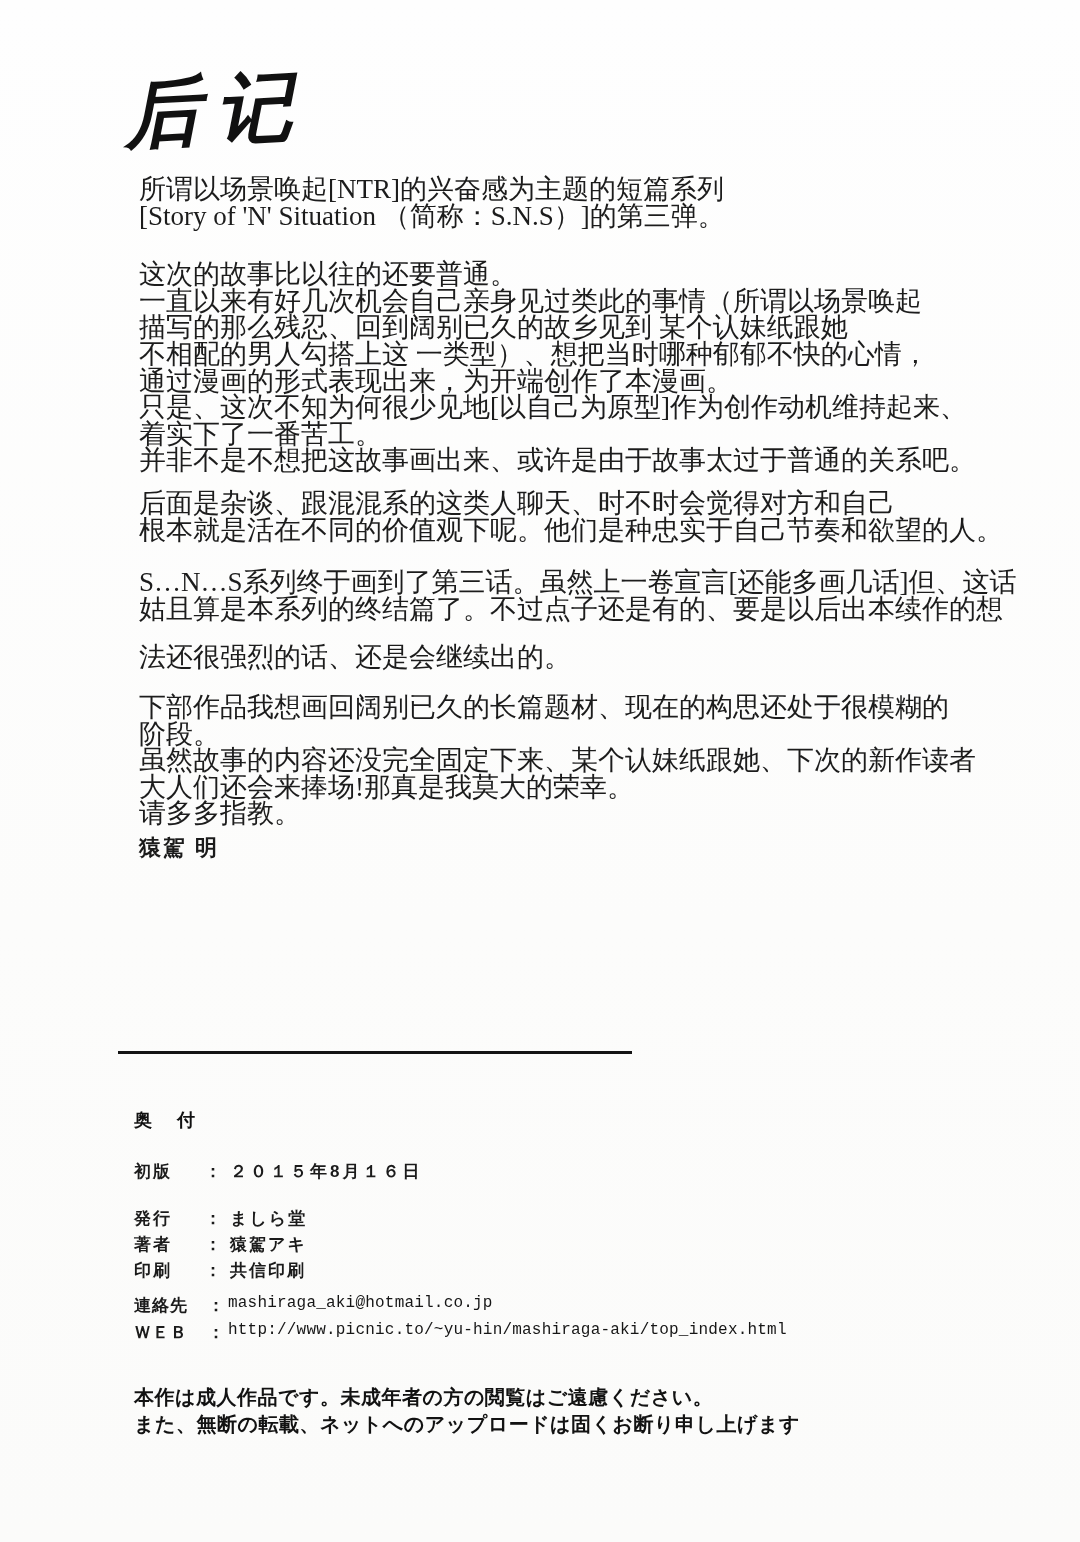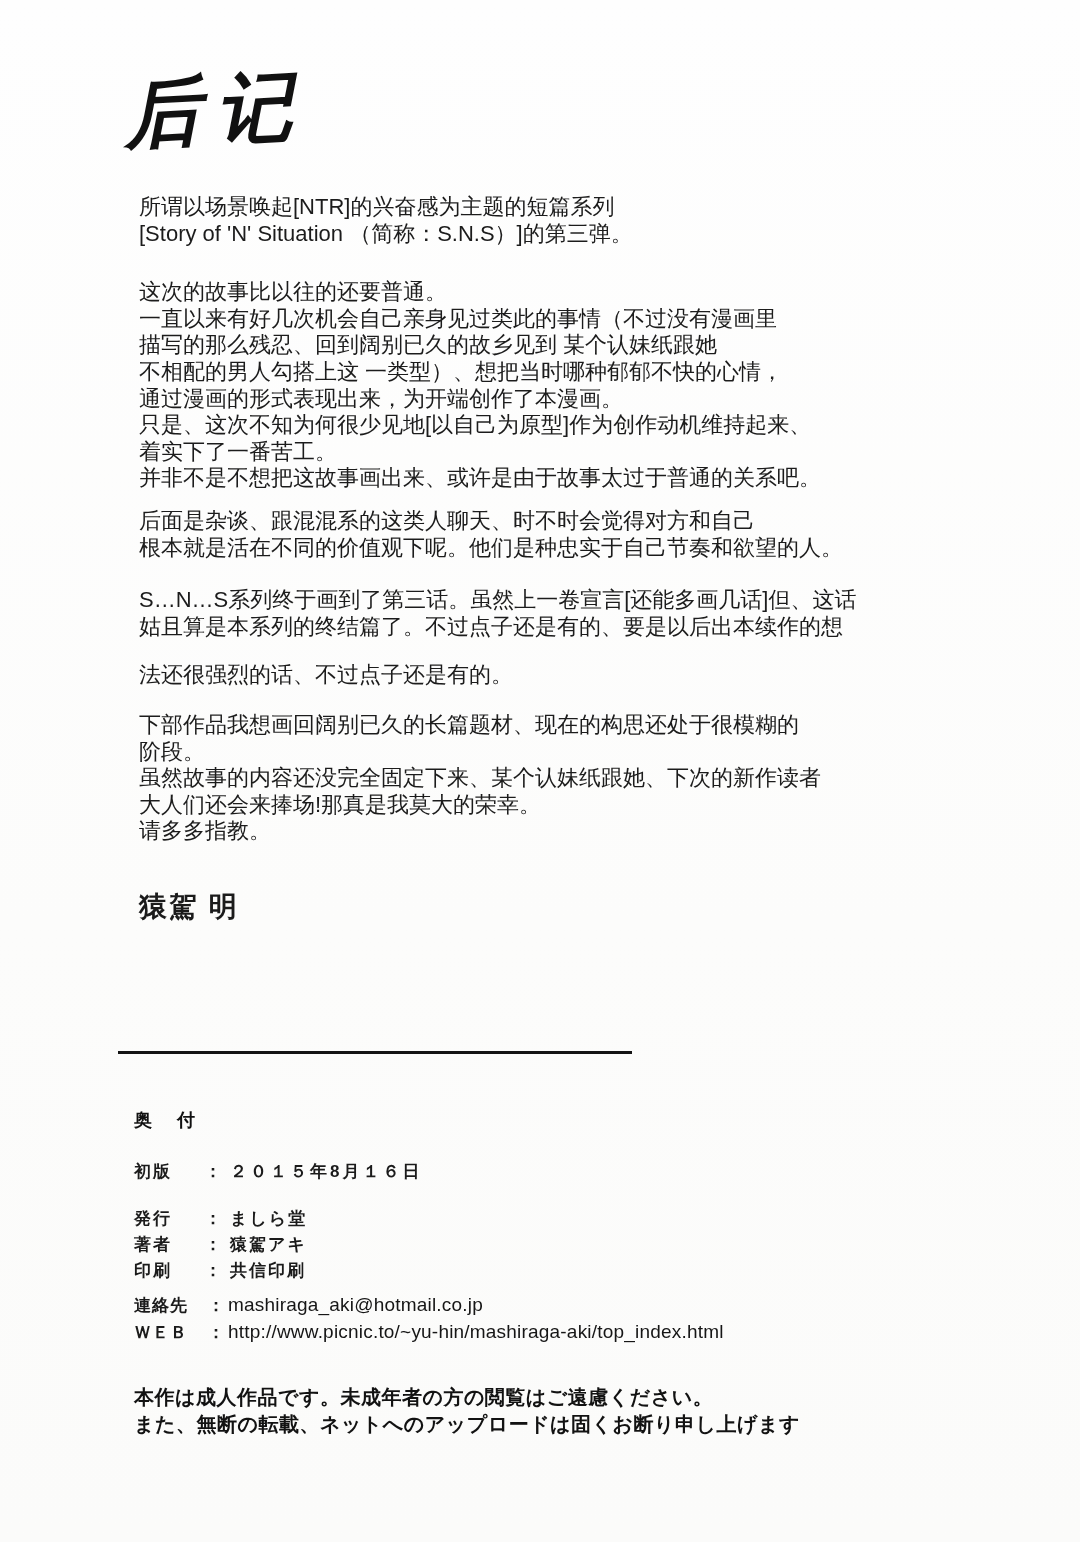--- a/index.html
+++ b/index.html
@@ -16,35 +16,36 @@
     position:absolute;left:124px;top:72px;
     font-family:"DejaVu Serif",serif;
     font-style:italic;font-weight:700;
     font-size:76px;line-height:1;
     letter-spacing:16px;
     transform:rotate(-3deg);
     color:#111;
   }
   
   .afterword{
-    position:absolute;left:139px;top:194px;width:880px;
-    font-size:22px;line-height:26.6px;
+    position:absolute;left:139px;top:176px;width:880px;
+    font-size:27px;line-height:26.6px;
     color:#1c1c1c;
+    font-family:Liberation Serif, serif;
   }
   .para{margin:0;}
   .para:nth-of-type(1){margin-bottom:32px;}
   .para:nth-of-type(2){margin-bottom:16px;}
   .para:nth-of-type(3){margin-bottom:26px;}
   .para:nth-of-type(4){margin-bottom:22px;}
   .para:nth-of-type(5){margin-bottom:23px;}
   .para:nth-of-type(6){margin-bottom:28px;}
   .line{white-space:pre;}
   .signature{
-    position:absolute;left:139px;top:888px;
-    font-size:28px;font-weight:700;letter-spacing:2px;
+    position:absolute;left:139px;top:833px;
+    font-size:22px;font-weight:700;letter-spacing:2px;
   }
   .divider{
     position:absolute;left:118px;top:1051px;
     width:514px;height:3px;background:#141414;
   }
   .colophon{
     position:absolute;left:134px;top:1108px;width:840px;
     font-size:17px;
   }
   .colophon-heading{
@@ -54,56 +55,56 @@
   .crow{display:flex;align-items:flex-start;font-weight:700;margin-bottom:3px;}
   .crow.first{margin-bottom:24px;}
   .clabel{min-width:62px;letter-spacing:2px;}
   .ccolon{min-width:34px;text-align:center;font-weight:700;}
   .cvalue{letter-spacing:2px;}
   .cvalue.date{letter-spacing:3px;}
   .contacts{margin-top:12px;}
   .contact-row{display:flex;align-items:flex-start;margin-bottom:4px;}
   .contact-row .clabel{min-width:70px;font-weight:700;letter-spacing:1px;}
   .contact-row .ccolon{min-width:24px;font-weight:700;}
-  .contact-row .cvalue{font-weight:400;font-size:19px;letter-spacing:0.2px;color:#161616;}
+  .contact-row .cvalue{font-weight:400;font-size:16px;letter-spacing:0.2px;color:#161616;font-family:Liberation Mono, monospace;}
   .notice{margin-top:40px;font-weight:700;font-size:20px;line-height:27px;color:#121212;}
   .notice .line{letter-spacing:0.5px;}
 </style>
 </head>
 <body>
 
 <div class="sheet">
 
   <div class="title">后记</div>
 
   <div class="afterword">
     <div class="para">
       <div class="line">所谓以场景唤起[NTR]的兴奋感为主题的短篇系列</div>
       <div class="line">[Story of 'N' Situation （简称：S.N.S）]的第三弹。</div>
     </div>
     <div class="para">
       <div class="line">这次的故事比以往的还要普通。</div>
-      <div class="line">一直以来有好几次机会自己亲身见过类此的事情（不过没有漫画里</div>
+      <div class="line">一直以来有好几次机会自己亲身见过类此的事情（所谓以场景唤起</div>
       <div class="line">描写的那么残忍、回到阔别已久的故乡见到 某个认妹纸跟她</div>
       <div class="line">不相配的男人勾搭上这 一类型）、想把当时哪种郁郁不快的心情，</div>
       <div class="line">通过漫画的形式表现出来，为开端创作了本漫画。</div>
       <div class="line">只是、这次不知为何很少见地[以自己为原型]作为创作动机维持起来、</div>
       <div class="line">着实下了一番苦工。</div>
       <div class="line">并非不是不想把这故事画出来、或许是由于故事太过于普通的关系吧。</div>
     </div>
     <div class="para">
       <div class="line">后面是杂谈、跟混混系的这类人聊天、时不时会觉得对方和自己</div>
       <div class="line">根本就是活在不同的价值观下呢。他们是种忠实于自己节奏和欲望的人。</div>
     </div>
     <div class="para">
       <div class="line">S…N…S系列终于画到了第三话。虽然上一卷宣言[还能多画几话]但、这话</div>
       <div class="line">姑且算是本系列的终结篇了。不过点子还是有的、要是以后出本续作的想</div>
     </div>
     <div class="para">
-      <div class="line">法还很强烈的话、不过点子还是有的。</div>
+      <div class="line">法还很强烈的话、还是会继续出的。</div>
     </div>
     <div class="para">
       <div class="line">下部作品我想画回阔别已久的长篇题材、现在的构思还处于很模糊的</div>
       <div class="line">阶段。</div>
       <div class="line">虽然故事的内容还没完全固定下来、某个认妹纸跟她、下次的新作读者</div>
       <div class="line">大人们还会来捧场!那真是我莫大的荣幸。</div>
       <div class="line">请多多指教。</div>
     </div>
   </div>
 

